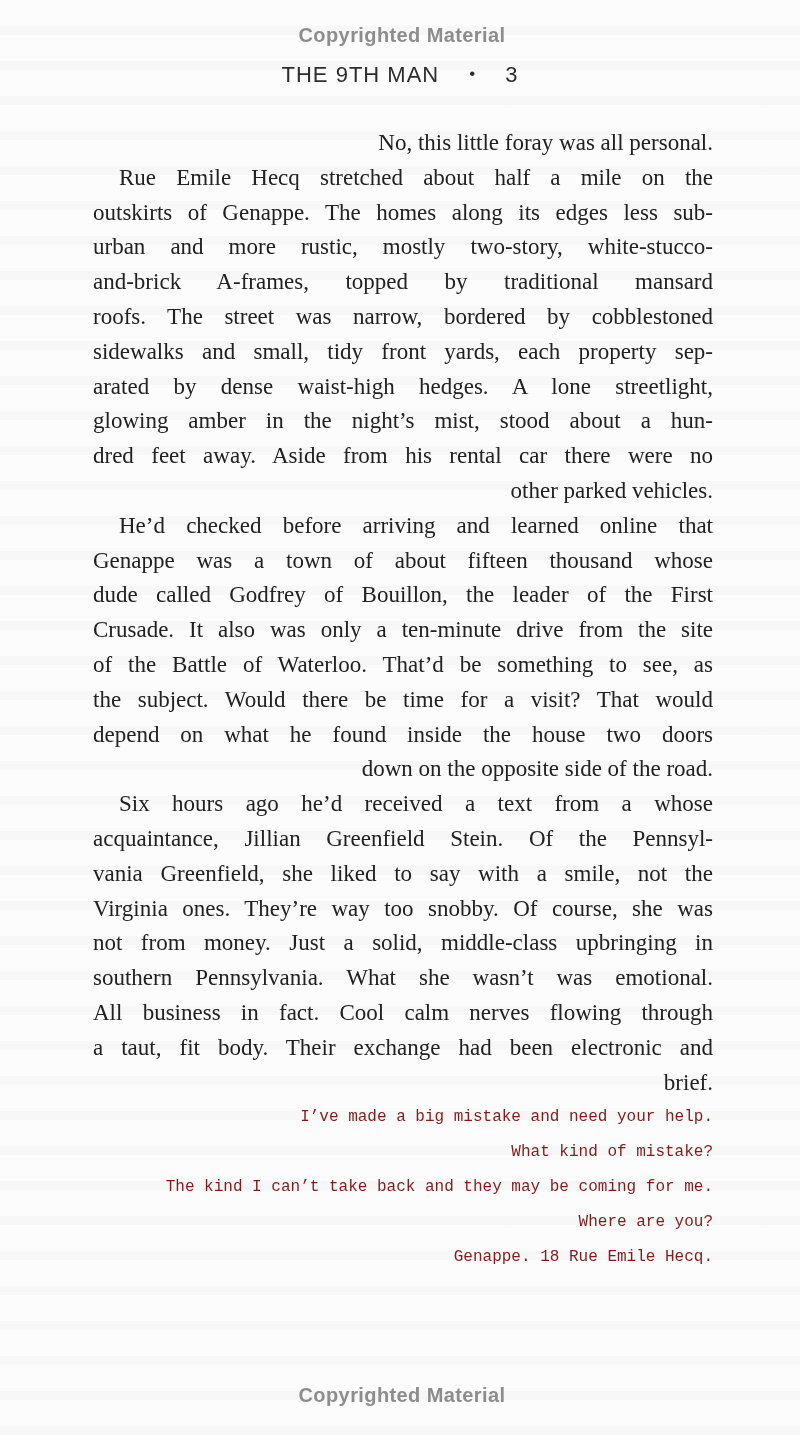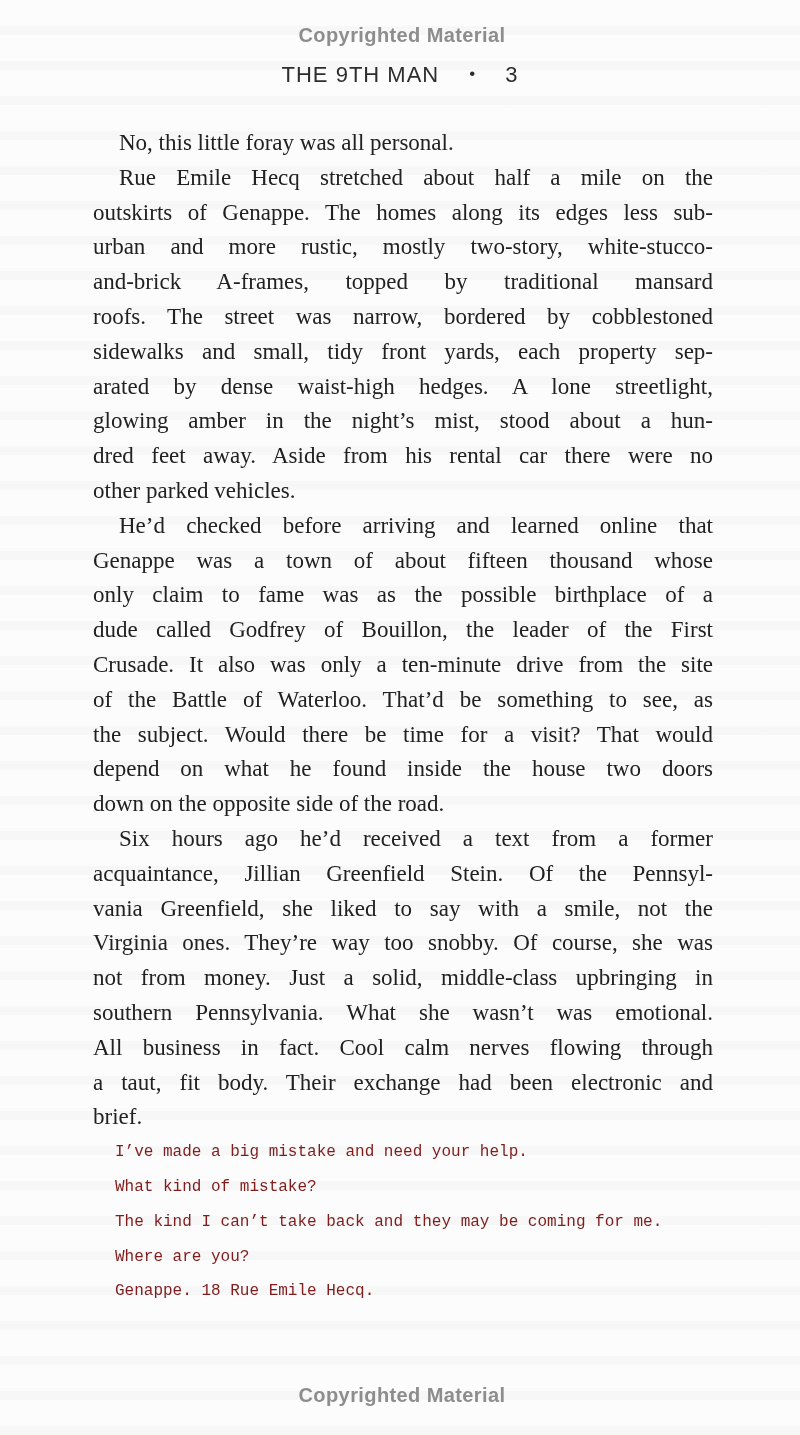--- a/index.html
+++ b/index.html
@@ -60,21 +60,21 @@
     position: absolute;
     top: 126px;
     left: 93px;
     width: 620px;
     font-size: 23px;
     line-height: 34.8px;
     color: #212121;
   }
   .line { height: 34.8px; }
   .jl { text-align: justify; text-align-last: justify; }
-  .ll { text-align: left; }
+  .ll { text-align: right; }
   .ind { padding-left: 26px; }
   .it { }
   .msg {
     font-family: Liberation Mono, monospace;
     font-size: 16px;
     color: #7f1d1d;
     padding-left: 22px;
     white-space: nowrap;
   }
 </style>
@@ -98,28 +98,27 @@
       <div class="line jl">urban and more rustic, mostly two-story, white-stucco-</div>
       <div class="line jl">and-brick A-frames, topped by traditional mansard</div>
       <div class="line jl">roofs. The street was narrow, bordered by cobblestoned</div>
       <div class="line jl">sidewalks and small, tidy front yards, each property sep-</div>
       <div class="line jl">arated by dense waist-high hedges. A lone streetlight,</div>
       <div class="line jl">glowing amber in the night’s mist, stood about a hun-</div>
       <div class="line jl">dred feet away. Aside from his rental car there were no</div>
       <div class="line ll">other parked vehicles.</div>
       <div class="line ind jl">He’d checked before arriving and learned online that</div>
       <div class="line jl">Genappe was a town of about fifteen thousand whose</div>
-      <div class="line jl">only claim to fame was as the possible birthplace of a</div>
       <div class="line jl">dude called Godfrey of Bouillon, the leader of the First</div>
       <div class="line jl">Crusade. It also was only a ten-minute drive from the site</div>
       <div class="line jl">of the Battle of Waterloo. That’d be something to see, as</div>
       <div class="line jl">the subject. Would there be time for a visit? That would</div>
       <div class="line jl">depend on what he found inside the house two doors</div>
       <div class="line ll">down on the opposite side of the road.</div>
-      <div class="line ind jl">Six hours ago he’d received a text from a former</div>
+      <div class="line ind jl">Six hours ago he’d received a text from a whose</div>
       <div class="line jl">acquaintance, Jillian Greenfield Stein. <span class="it">Of the Pennsyl-</span></div>
       <div class="line jl"><span class="it">vania Greenfield</span>, she liked to say with a smile, <span class="it">not the</span></div>
       <div class="line jl"><span class="it">Virginia ones. They’re way too snobby.</span> Of course, she was</div>
       <div class="line jl">not from money. Just a solid, middle-class upbringing in</div>
       <div class="line jl">southern Pennsylvania. What she wasn’t was emotional.</div>
       <div class="line jl">All business in fact. Cool calm nerves flowing through</div>
       <div class="line jl">a taut, fit body. Their exchange had been electronic and</div>
       <div class="line ll">brief.</div>
       <div class="line msg ll">I’ve made a big mistake and need your help.</div>
       <div class="line msg ll">What kind of mistake?</div>

